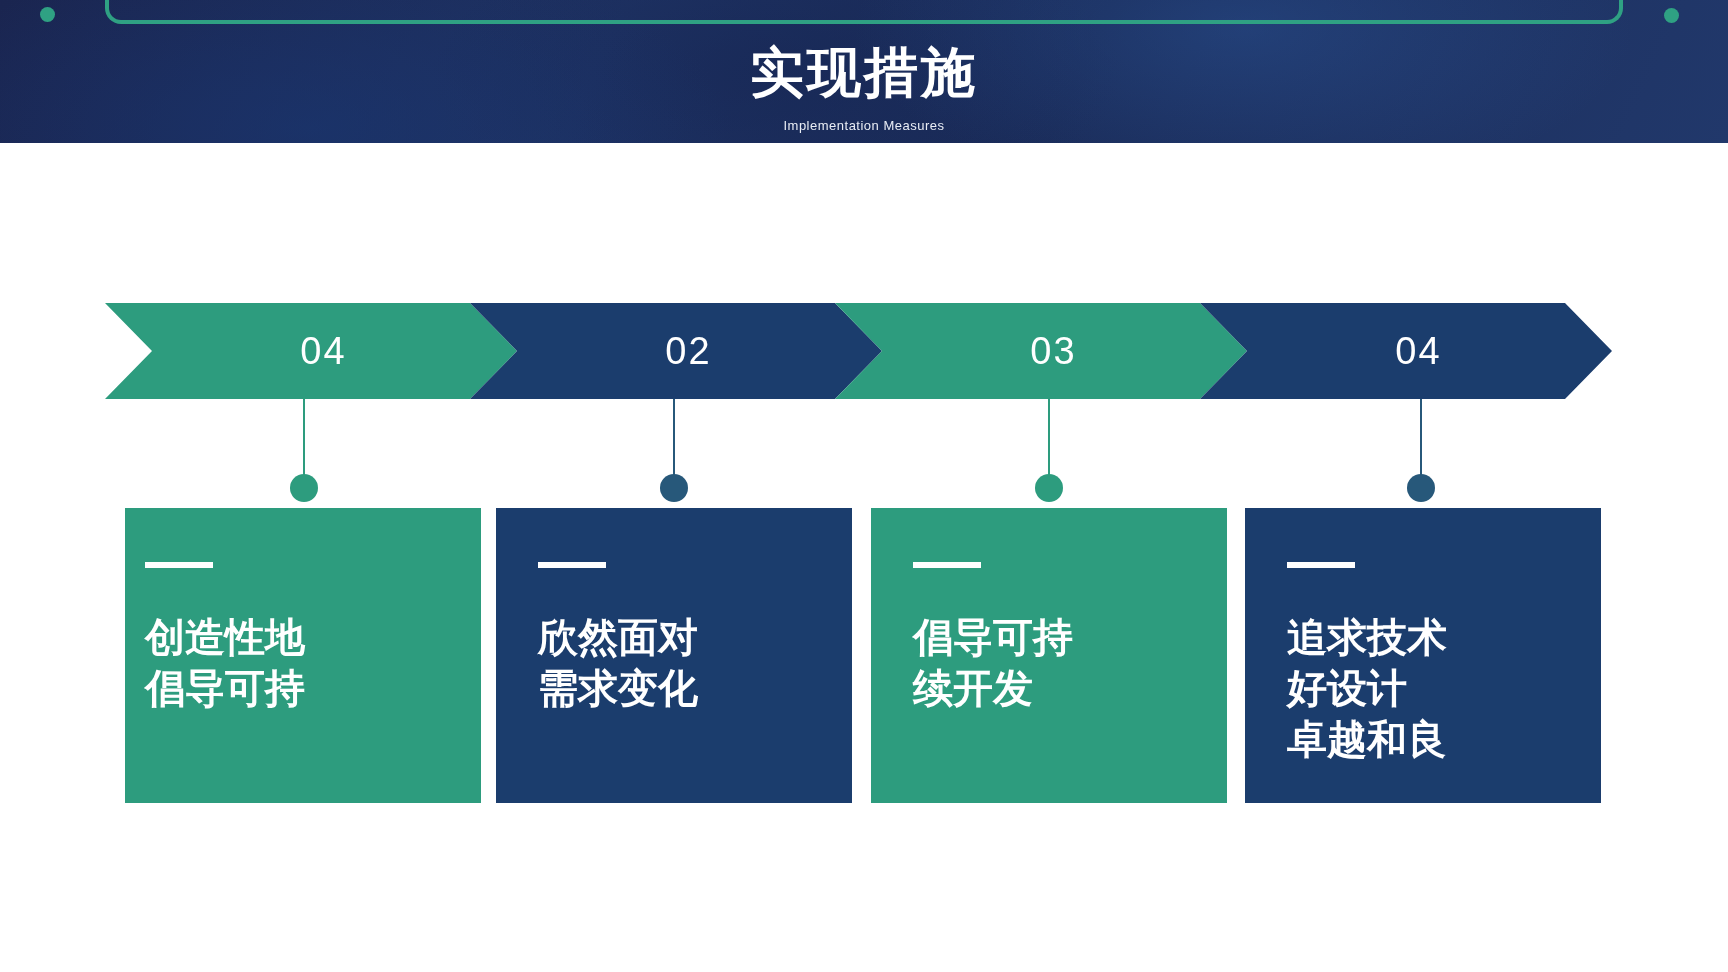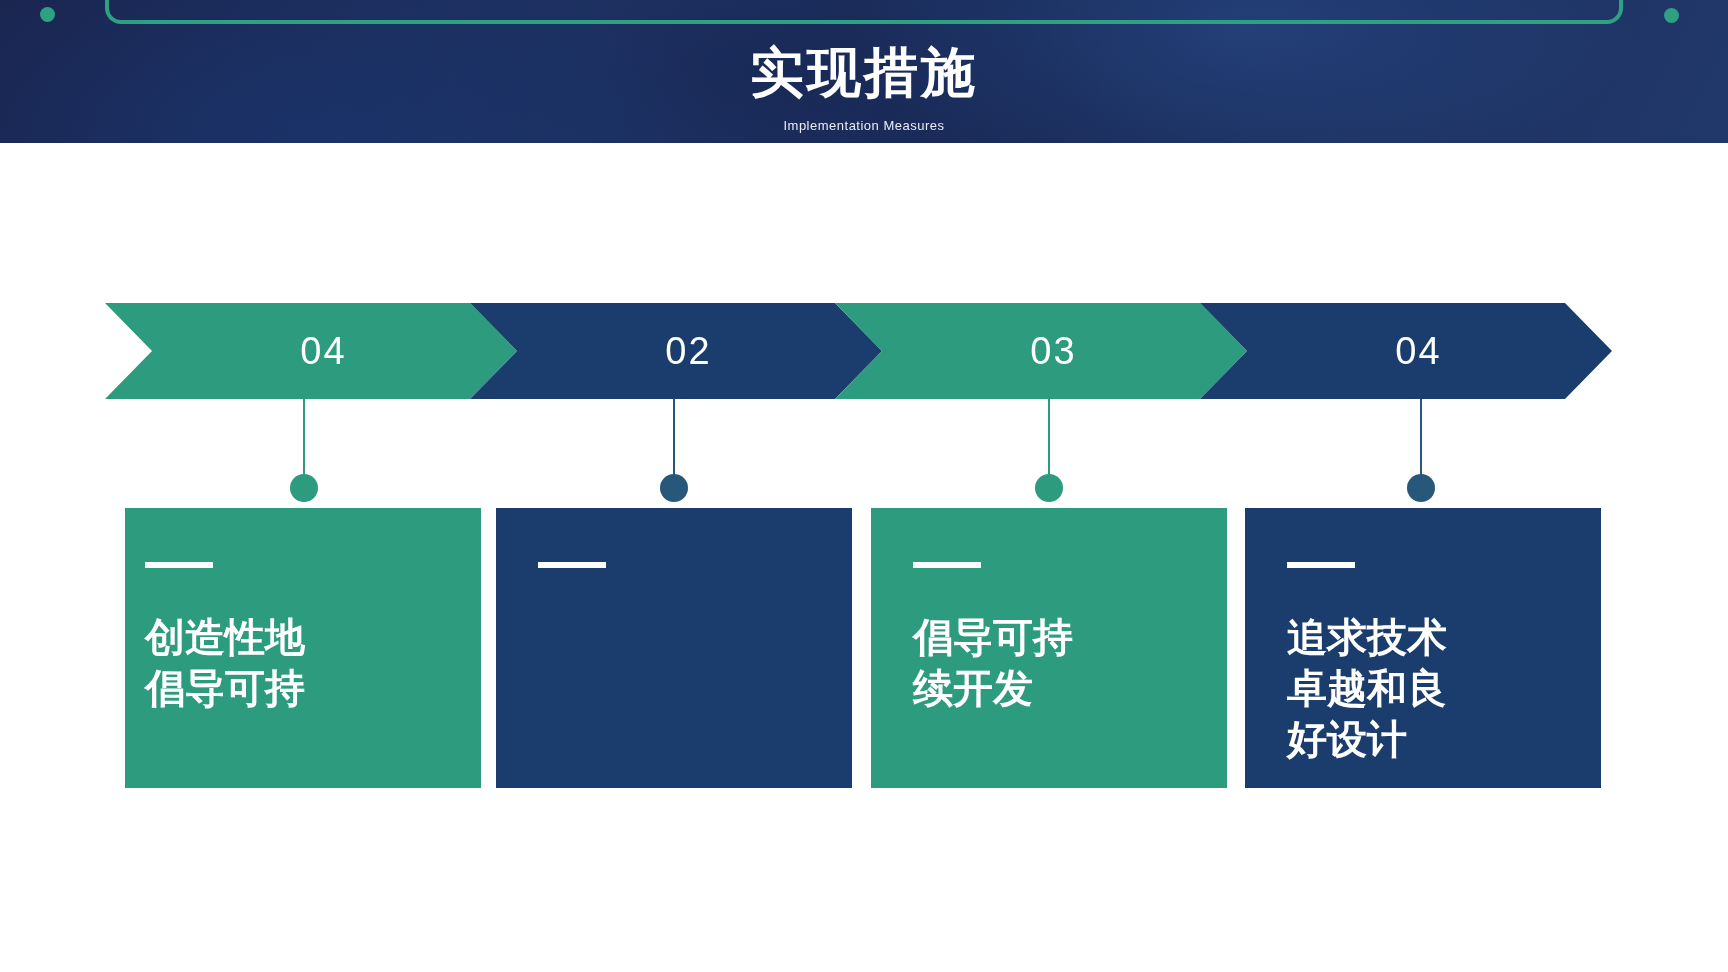--- a/index.html
+++ b/index.html
@@ -1,17 +1,17 @@
 <!DOCTYPE html>
 <html><head>
 <meta charset="utf-8">
 <style>
   html,body{margin:0;padding:0;background:#ffffff;}
   .slide{
-    position:relative;width:1728px;height:788px;overflow:hidden;background:#ffffff;
+    position:relative;width:1728px;height:972px;overflow:hidden;background:#ffffff;
     font-family:"Liberation Sans",sans-serif;
   }
   
   .header{
     position:absolute;left:0;top:0;width:1728px;height:143px;
     background:
       radial-gradient(ellipse 600px 260px at 72% 20%, rgba(45,90,160,0.40), transparent 65%),
       radial-gradient(ellipse 700px 300px at 18% 90%, rgba(25,55,115,0.55), transparent 60%),
       radial-gradient(ellipse 500px 220px at 45% 50%, rgba(20,35,80,0.45), transparent 70%),
       linear-gradient(115deg,#1a2550 0%,#1e3263 35%,#1a2b58 62%,#21386b 100%);
@@ -89,32 +89,36 @@
   <section class="card p1" style="background: rgb(45, 156, 126); padding-left: 20px;">
     <div class="dash"></div>
     <div class="card-text">
       <div>创造性地</div>
       <div>倡导可持</div>
     </div>
   </section>
 
   <section class="card p2" style="background: rgb(27, 61, 109);">
     <div class="dash"></div>
+    <div class="card-text">
+      <div>欣然面对</div>
+      <div>需求变化</div>
+    </div>
   </section>
 
   <section class="card p3" style="background: rgb(45, 156, 126);">
     <div class="dash"></div>
     <div class="card-text">
       <div>倡导可持</div>
       <div>续开发</div>
     </div>
   </section>
 
   <section class="card p4" style="background: rgb(27, 61, 109);">
     <div class="dash"></div>
     <div class="card-text">
       <div>追求技术</div>
+      <div>好设计</div>
       <div>卓越和良</div>
-      <div>好设计</div>
     </div>
   </section>
 
 </div>
 
 </body></html>

